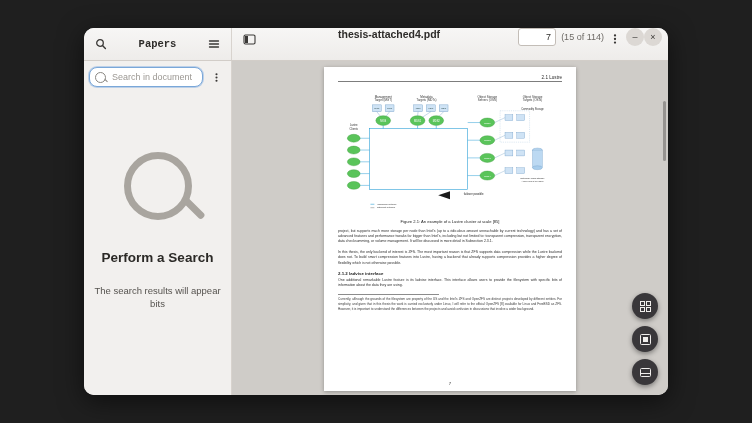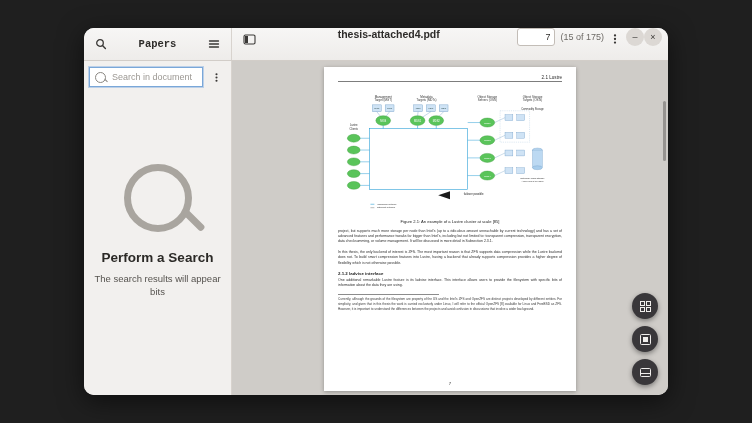--- a/index.html
+++ b/index.html
@@ -140,21 +140,21 @@
     display: flex;
     align-items: center;
     padding: 5px 4px 5px 5px;
     gap: 2px;
   }
   .search-box {
     flex: 1;
     height: 20px;
     border: 1px solid #7aa7d8;
     box-shadow: 0 0 0 1px rgba(90,150,220,0.35);
-    border-radius: 0;
+    border-radius: 8px;
     background: #ffffff;
     display: flex;
     align-items: center;
     padding: 0 5px;
     gap: 4px;
     box-sizing: border-box;
   }
   .search-box .mag {
     width: 9px; height: 9px;
     border: 1.2px solid #8a8782;
@@ -182,20 +182,21 @@
   .search-input::placeholder { color: #9c9893; }
 
   .sidebar-body {
     flex: 1;
     display: flex;
     flex-direction: column;
     align-items: center;
     justify-content: center;
     padding-bottom: 26px;
     text-align: center;
+    gap: 12px;
   }
   .big-mag {
     width: 54px; height: 54px;
     border: 7px solid #a9a59f;
     border-radius: 50%;
     position: relative;
     margin-bottom: 18px;
   }
   .big-mag::after {
     content: "";
@@ -360,21 +361,21 @@
         <svg width="13" height="13" viewBox="0 0 13 13" aria-hidden="true">
           <rect x="1" y="2" width="11" height="9" rx="1.5" fill="none" stroke="#3a3836" stroke-width="1.1"></rect>
           <rect x="2" y="3" width="3" height="7" fill="#3a3836"></rect>
         </svg>
       </div>
 
       <div class="doc-title">thesis-attached4.pdf</div>
 
       <div class="page-entry">
         <input class="page-input" value="7" style="">
-        <span class="page-total">(15 of 175)</span>
+        <span class="page-total">(15 of 114)</span>
       </div>
 
       <div class="iconbtn">
         <svg width="12" height="12" viewBox="0 0 12 12" aria-hidden="true">
           <circle cx="6" cy="2.4" r="1.15" fill="#3a3836"></circle>
           <circle cx="6" cy="6" r="1.15" fill="#3a3836"></circle>
           <circle cx="6" cy="9.6" r="1.15" fill="#3a3836"></circle>
         </svg>
       </div>
       <div class="win-ctrl">–</div>

